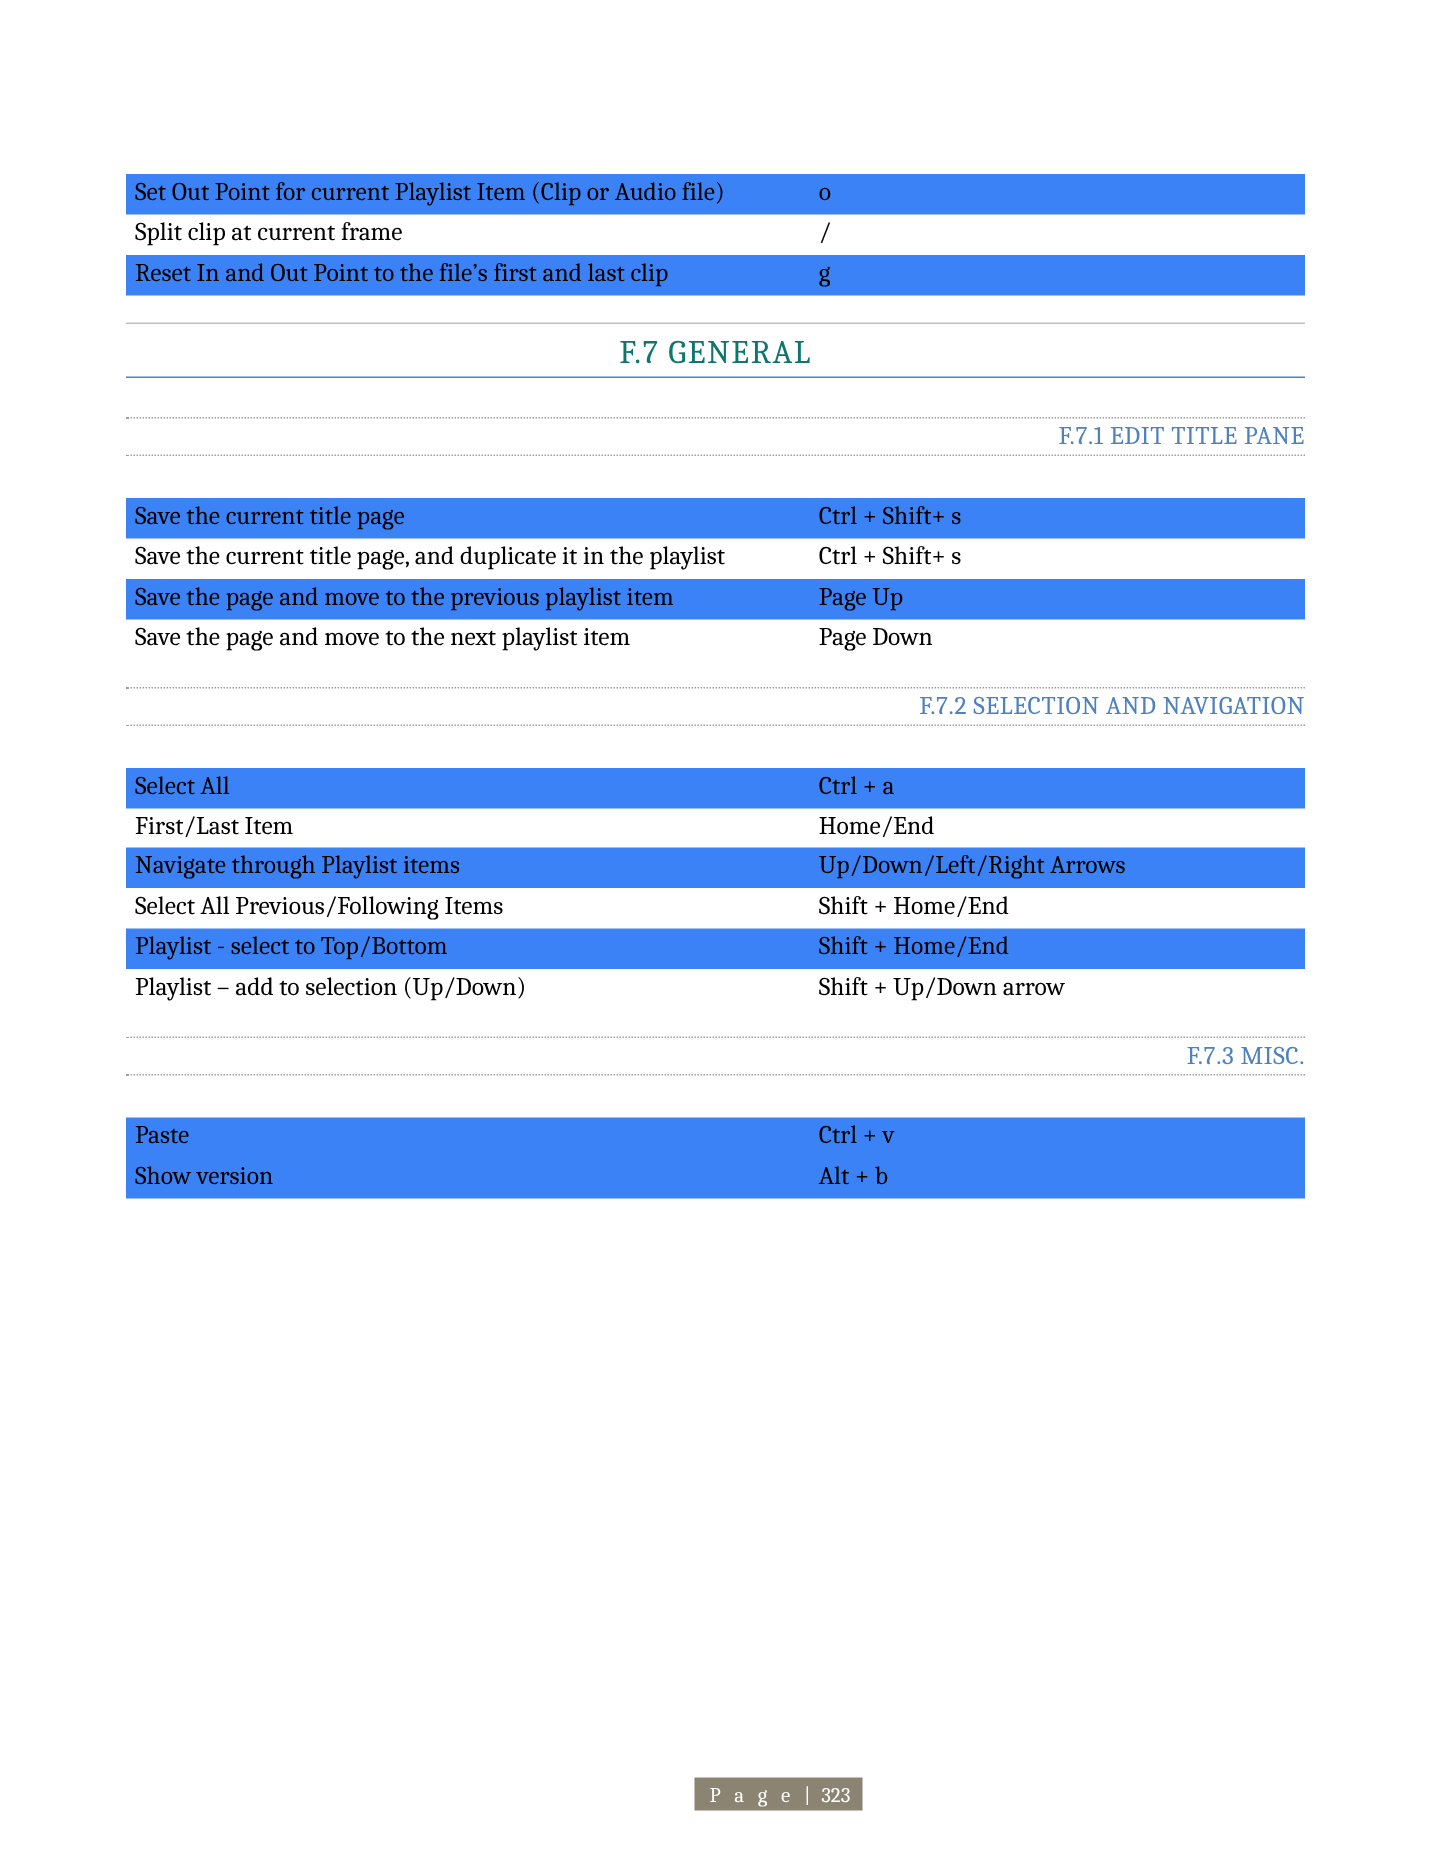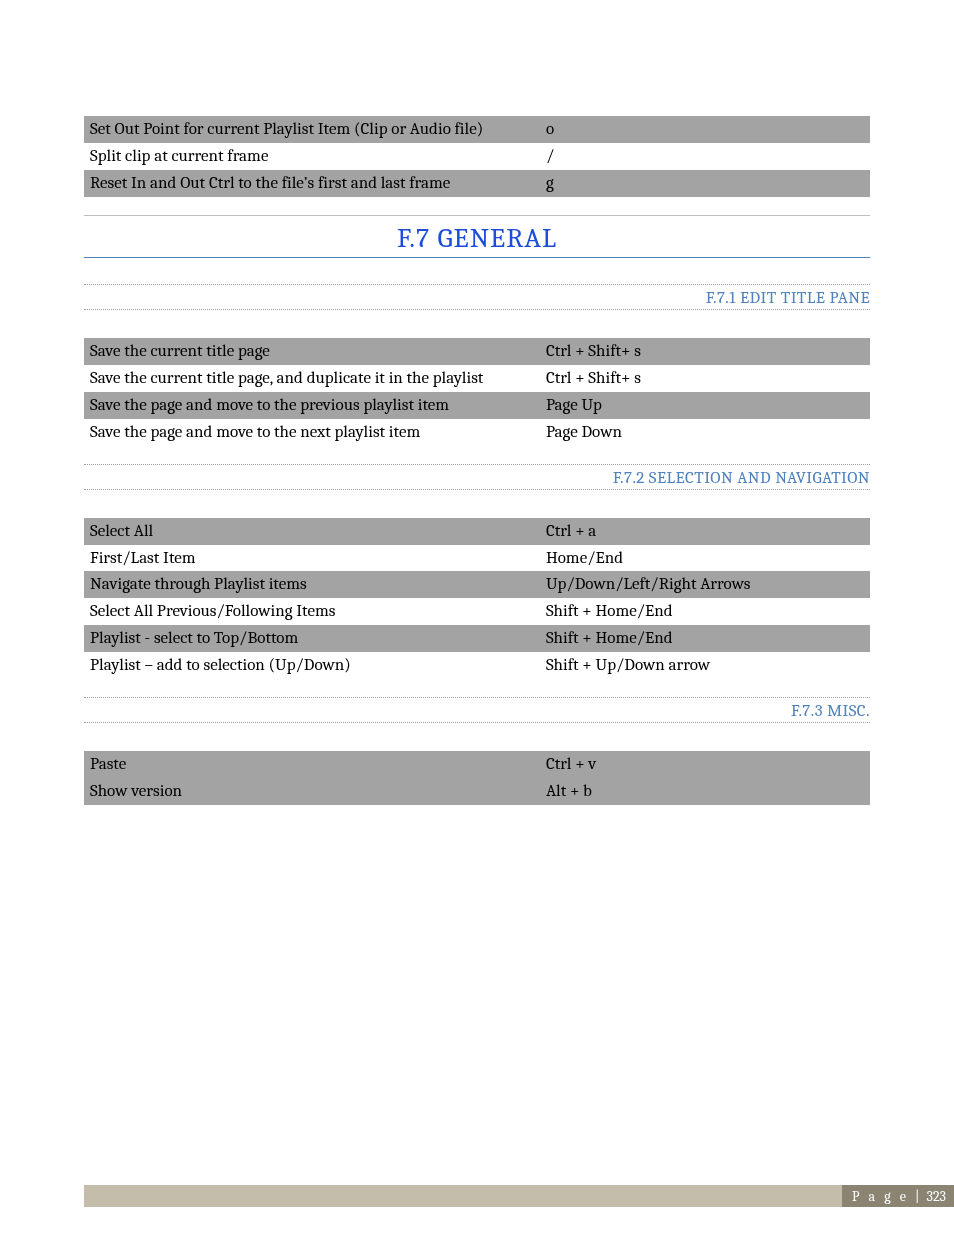--- a/index.html
+++ b/index.html
@@ -21,34 +21,34 @@
     width: 100%;
     border-collapse: collapse;
     margin: 4px 0 18px 0;
   }
   table.sc td {
     padding: 2px 6px 2px 6px;
     vertical-align: top;
     line-height: 1.35;
   }
   table.sc tr.shade td {
-    background: #a3a3a3;
+    background: #3b82f6;
   }
   table.sc td.action {
     width: 58%;
   }
   table.sc td.key {
     width: 42%;
   }
 
   .h1 {
-    color: #1d4ed8;
+    color: #0f766e;
     letter-spacing: 1px;
     text-align: center;
-    font-size: 28px;
+    font-size: 22px;
     border-top: 1px solid #bfbfbf;
     border-bottom: 1px solid #4f81bd;
     padding: 6px 0 3px 0;
     margin: 10px 0 26px 0;
   }
   .h2 {
     color: #4f81bd;
     text-align: right;
     font-size: 17px;
     border-top: 1px dotted #9f9f9f;
@@ -59,20 +59,21 @@
   }
 
   .footer {
     position: absolute;
     left: 84px;
     right: 0;
     bottom: 28px;
     height: 22px;
     display: flex;
     align-items: center;
+    flex-direction: column;
   }
   .footer-bar {
     flex: 1 1 auto;
     background: #c4bdab;
     height: 22px;
   }
   .footer-page {
     flex: 0 0 auto;
     background: #8b8473;
     color: #ffffff;
@@ -97,21 +98,21 @@
     <tbody>
         <tr class="shade">
       <td class="action">Set  Out Point for current Playlist Item (Clip or Audio file)</td>
       <td class="key">o</td>
     </tr>
     <tr>
       <td class="action">Split clip at current frame</td>
       <td class="key">/</td>
     </tr>
     <tr class="shade">
-      <td class="action">Reset In and Out Ctrl to the file’s first and last frame</td>
+      <td class="action">Reset In and Out Point to the file’s first and last clip</td>
       <td class="key">g</td>
     </tr>
   </tbody>
     </table>
 
   <div class="h1">F.7  GENERAL</div>
 
   <div class="h2">F.7.1 EDIT TITLE PANE</div>
 
   <table class="sc">

